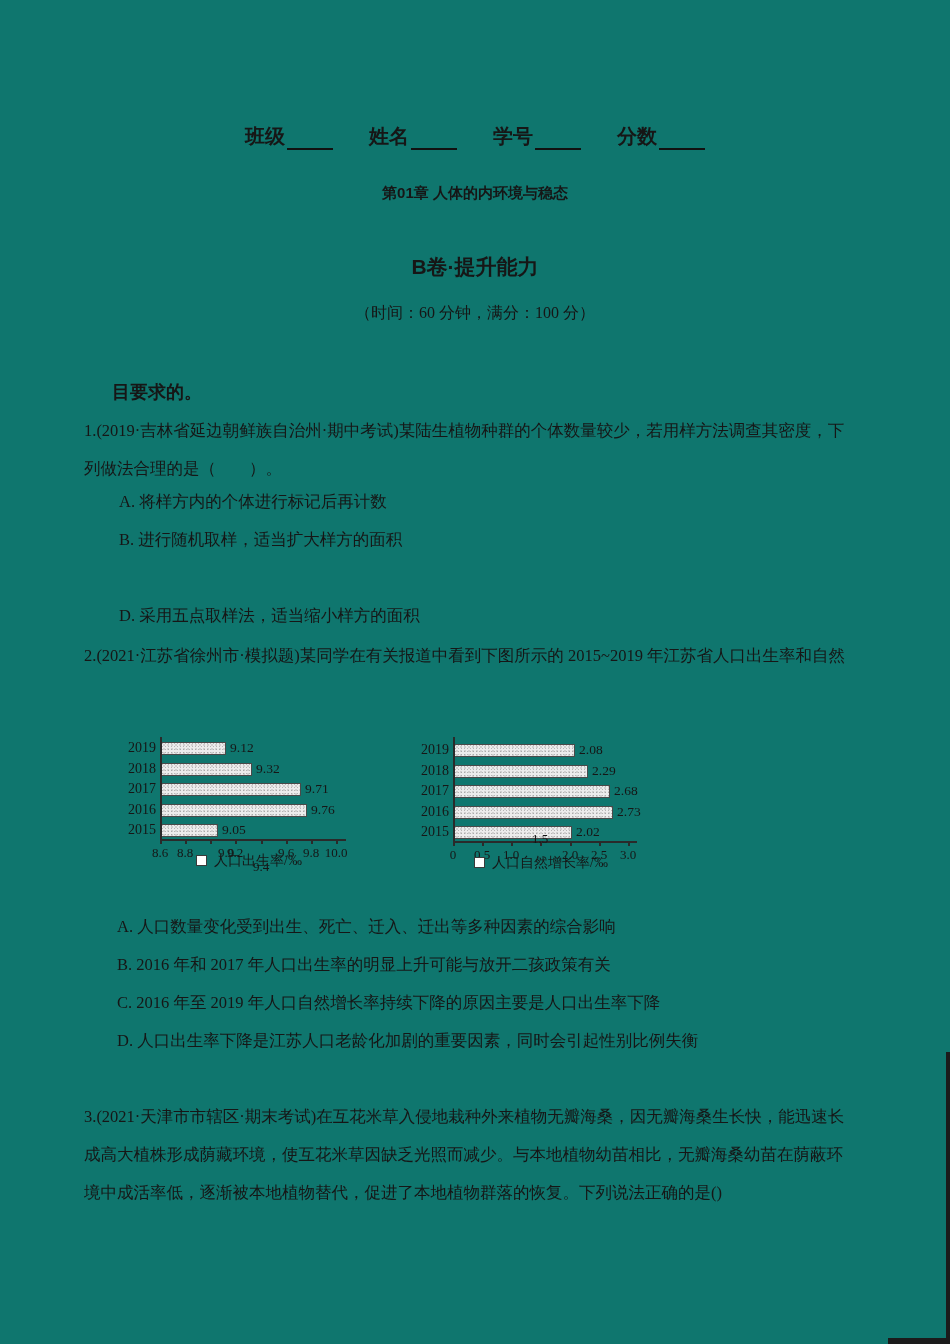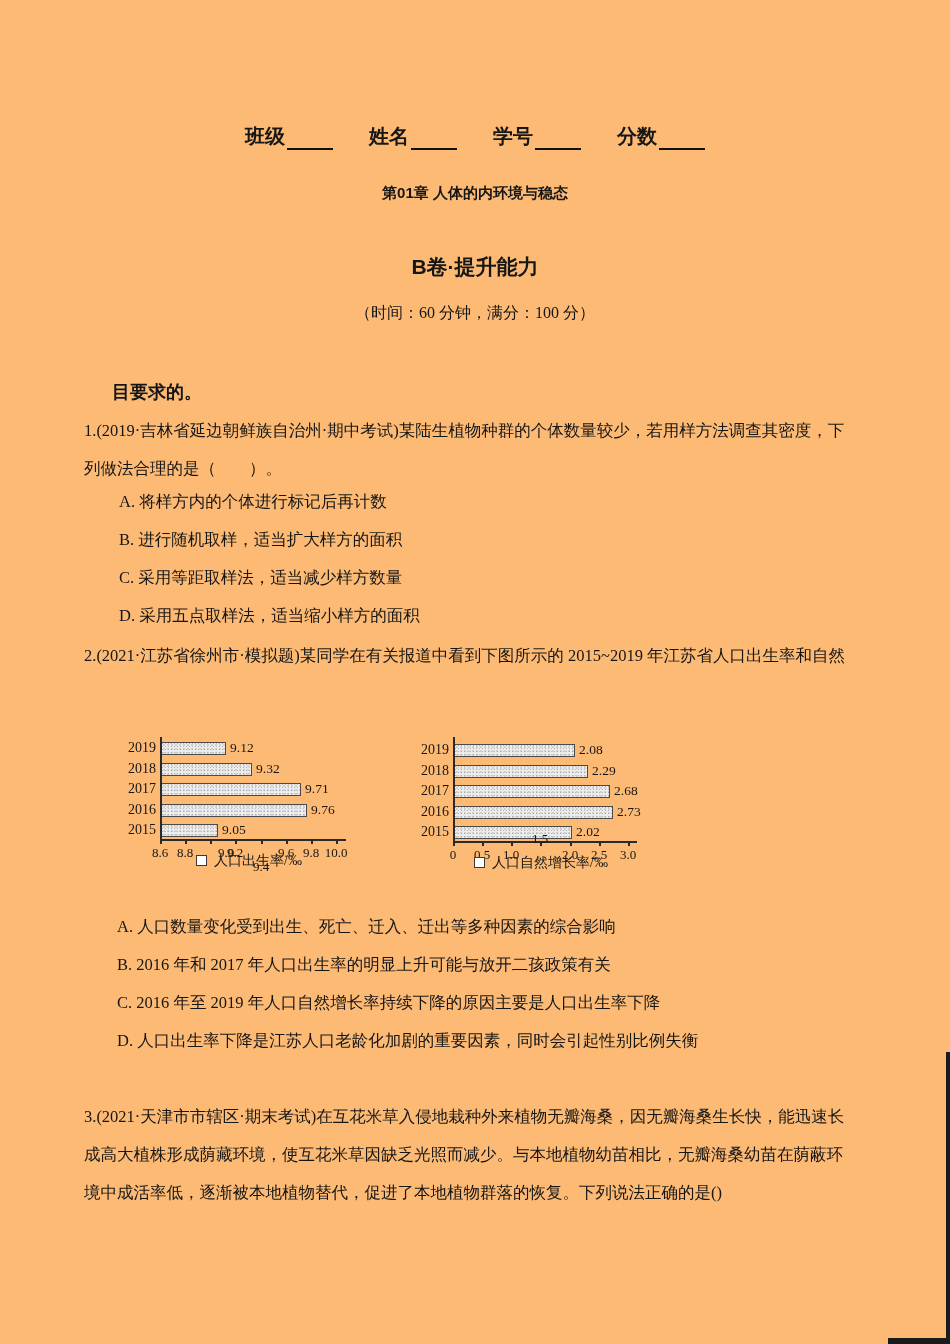--- a/index.html
+++ b/index.html
@@ -1,16 +1,16 @@
 <!DOCTYPE html>
 <html><head>
 <meta charset="utf-8">
 <style>
   html,body{margin:0;padding:0;background:#ffffff;}
-  .page{position:relative;width:950px;height:1344px;background:#fdba74;overflow:hidden;
+  .page{position:relative;width:950px;height:1344px;background:#0f766e;overflow:hidden;
         font-family:"Liberation Serif","DejaVu Serif",serif;color:#161616;}
 
   
   .hdr{position:absolute;top:123px;left:0;width:100%;display:flex;justify-content:center;gap:36px;
        font-family:"Liberation Sans","DejaVu Sans",sans-serif;font-weight:bold;font-size:20px;}
   .hf{display:flex;align-items:flex-end;}
   .blank{display:inline-block;width:46px;height:19px;border-bottom:2px solid #111;margin-left:2px;}
 
   .title{position:absolute;top:184px;left:0;width:100%;text-align:center;
          font-family:"Liberation Sans","DejaVu Sans",sans-serif;font-weight:bold;font-size:15px;}
@@ -71,21 +71,20 @@
   <div class="title">第01章 人体的内环境与稳态</div>
   <div class="subtitle">B卷·提升能力</div>
   <div class="meta">（时间：60 分钟，满分：100 分）</div>
 
   <div class="bline" style="left:112px;top:382px;">目要求的。</div>
 
   <div class="line" style="left:84px;top:421px;">1.(2019·吉林省延边朝鲜族自治州·期中考试)某陆生植物种群的个体数量较少，若用样方法调查其密度，下</div>
   <div class="line" style="left:84px;top:459px;">列做法合理的是（　　）。</div>
   <div class="line" style="left:119px;top:492px;">A. 将样方内的个体进行标记后再计数</div>
   <div class="line" style="left:119px;top:530px;">B. 进行随机取样，适当扩大样方的面积</div>
-  <div class="line" style="left:119px;top:568px;">C. 采用等距取样法，适当减少样方数量</div>
   <div class="line" style="left:119px;top:606px;">D. 采用五点取样法，适当缩小样方的面积</div>
 
   <div class="line" style="left:84px;top:646px;">2.(2021·江苏省徐州市·模拟题)某同学在有关报道中看到下图所示的 2015~2019 年江苏省人口出生率和自然</div>
 
   <div class="chart" style="left:118px;top:737px;">
       <div class="c-ylab" style="left: 0px; top: 3px; width: 38px;">2019</div>
       <div class="c-bar" style="left: 43px; top: 5px; width: 65px; height: 13px;"></div>
       <div class="c-vlab" style="left: 112px; top: 3px;">9.12</div>
       <div class="c-ylab" style="left: 0px; top: 24px; width: 38px;">2018</div>
       <div class="c-bar" style="left: 43px; top: 26px; width: 91px; height: 13px;"></div>

